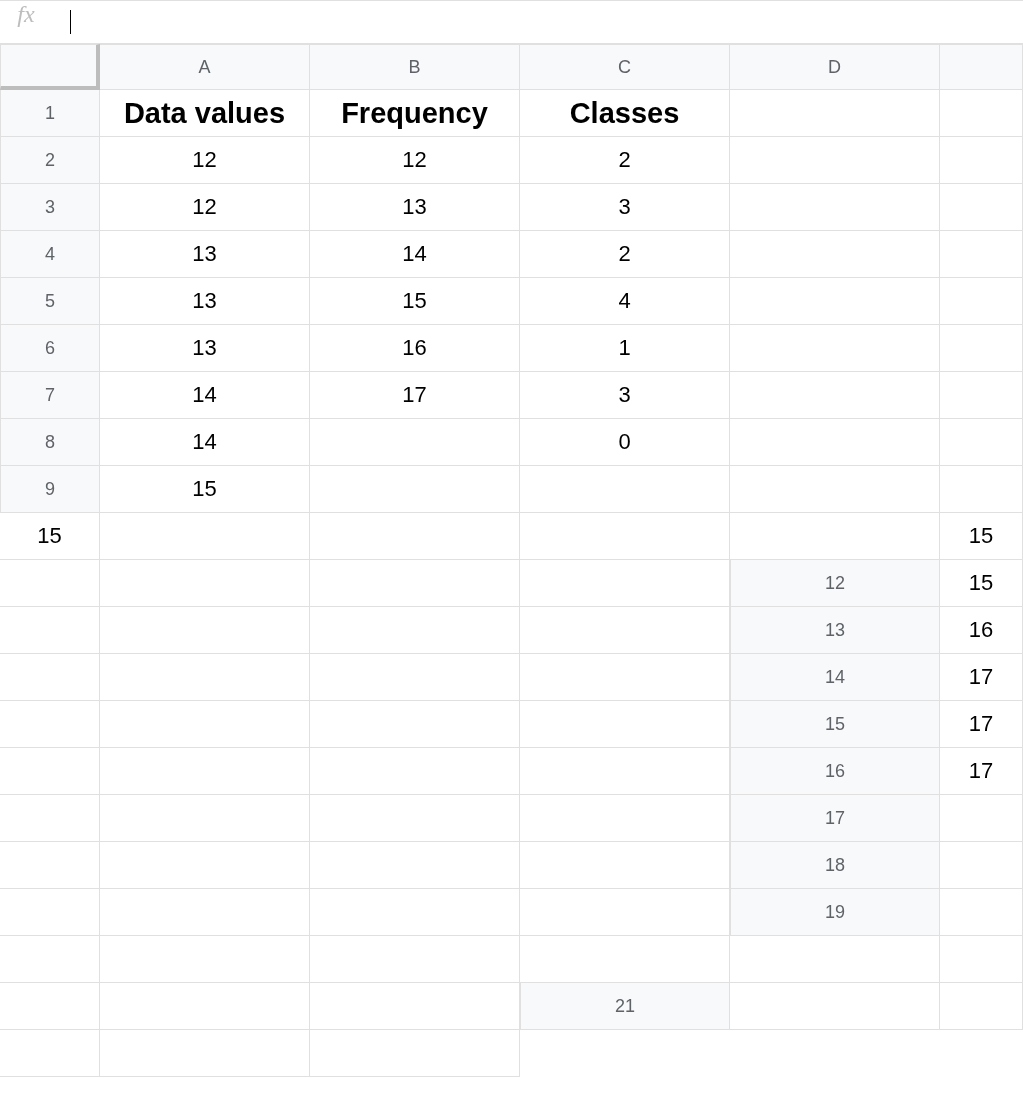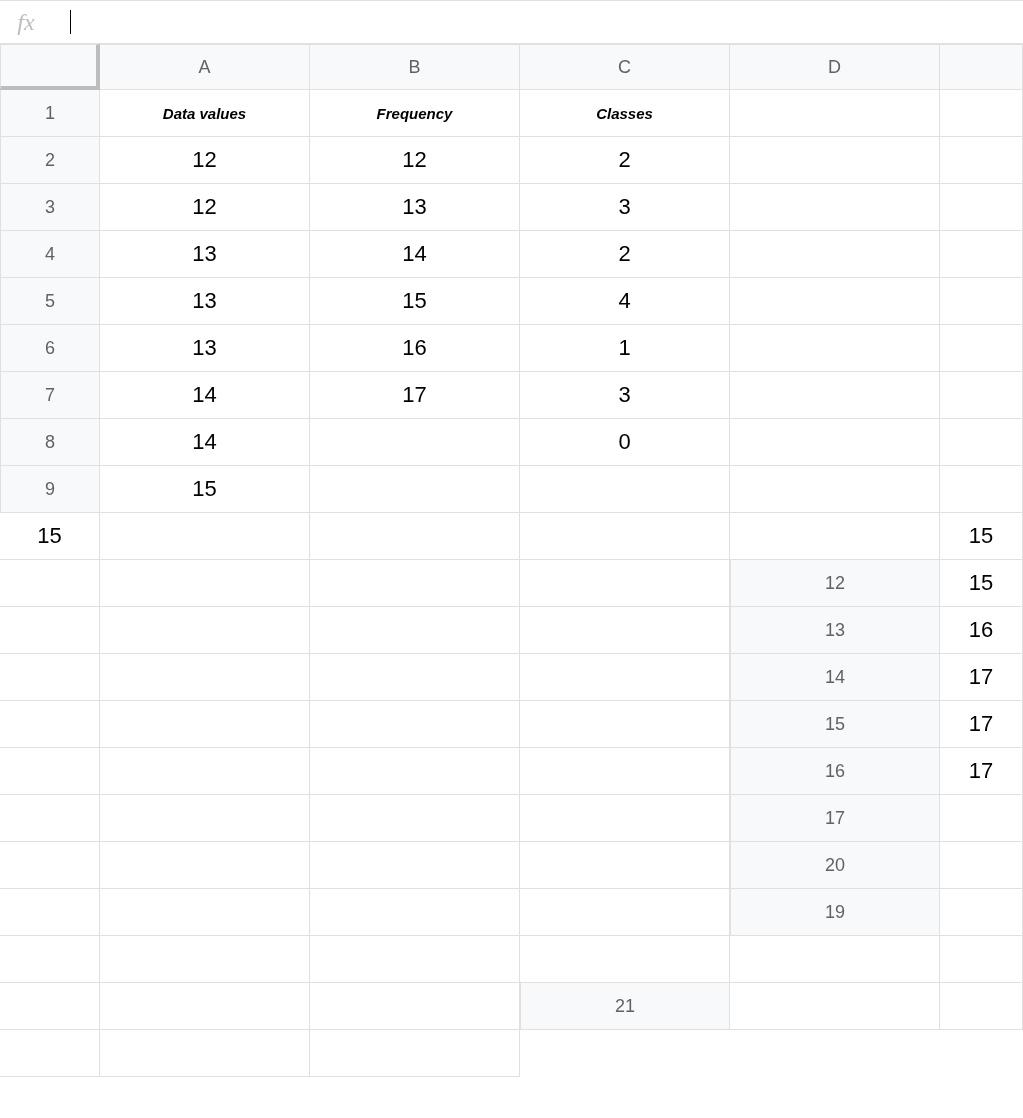--- a/index.html
+++ b/index.html
@@ -6,21 +6,20 @@
   html, body {
     margin: 0;
     padding: 0;
     font-family: Arial, sans-serif;
     background: #fff;
     color: #000;
     width: 1023px;
   }
   .formula-bar {
     display: flex;
-    align-items: center;
     height: 44px;
     border-top: 1px solid #e0e0e0;
     border-bottom: 1px solid #e0e0e0;
     background: #fff;
   }
   .fx-label {
     width: 52px;
     font-family: "Times New Roman", serif;
     font-style: italic;
     font-size: 24px;
@@ -79,22 +78,21 @@
     border-bottom: 1px solid #e0e0e0;
     display: flex;
     align-items: center;
     justify-content: center;
     font-size: 22px;
     color: #000;
     background: #fff;
   }
   .cell.header-cell {
     font-weight: bold;
-    font-size: 15px;
-    font-style: italic;
+    font-size: 29px;
   }
 </style>
 </head>
 <body>
 
 <div class="formula-bar">
   <div class="fx-label">fx</div>
   <div class="fx-input-wrap">
     <span class="fx-cursor"></span>
     <span></span>
@@ -220,21 +218,21 @@
   <div class="cell"></div>
   <div class="cell"></div>
 
   <div class="row-head">17</div>
   <div class="cell"></div>
   <div class="cell"></div>
   <div class="cell"></div>
   <div class="cell"></div>
   <div class="cell"></div>
 
-  <div class="row-head">20</div>
+  <div class="row-head">18</div>
   <div class="cell"></div>
   <div class="cell"></div>
   <div class="cell"></div>
   <div class="cell"></div>
   <div class="cell"></div>
 
   <div class="row-head">19</div>
   <div class="cell"></div>
   <div class="cell"></div>
   <div class="cell"></div>

